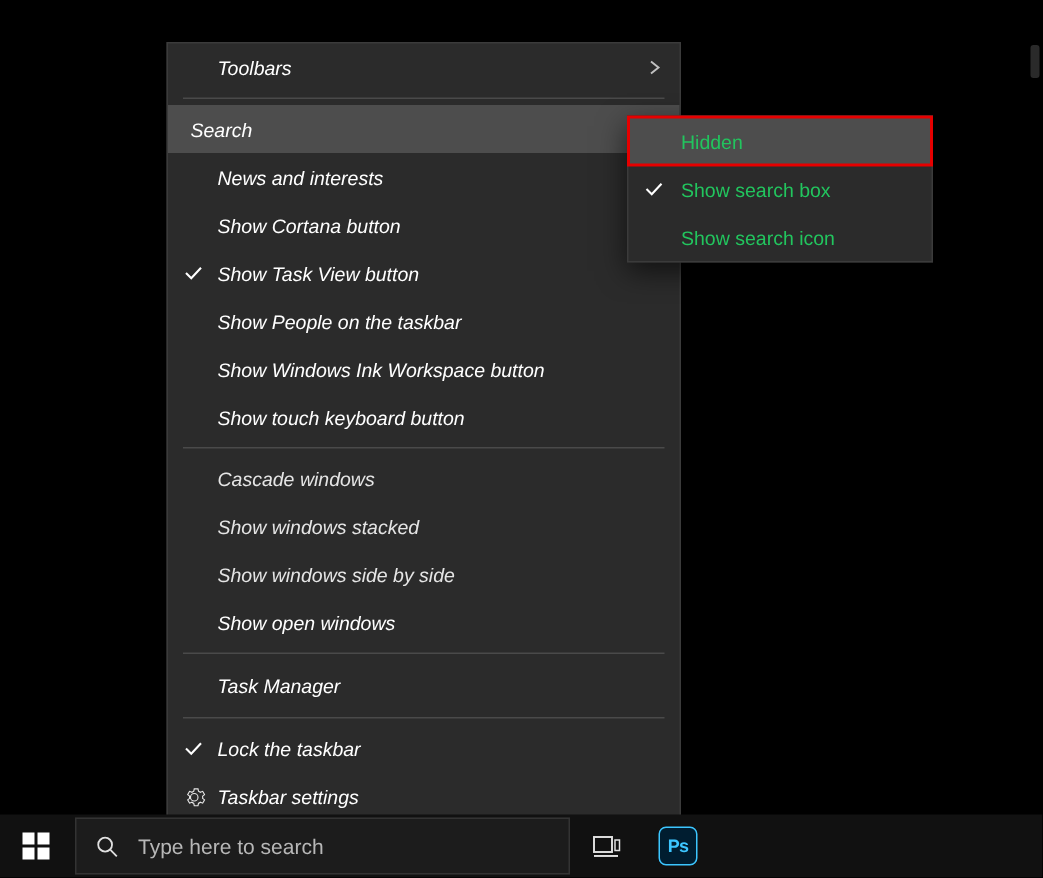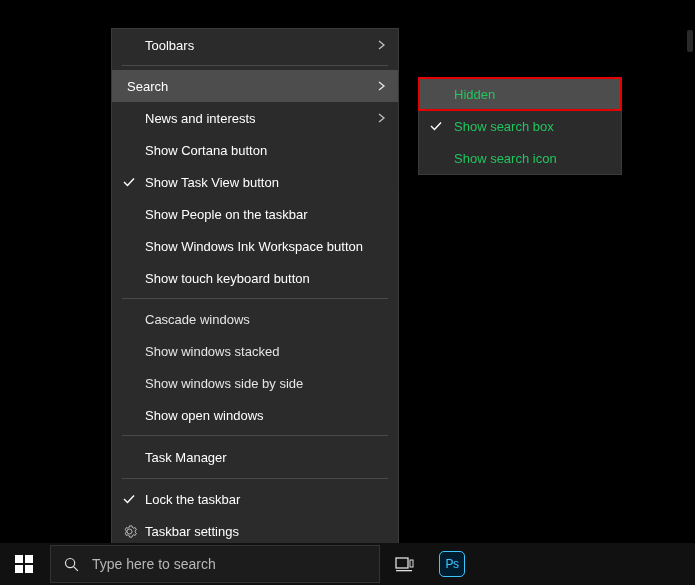--- a/index.html
+++ b/index.html
@@ -28,27 +28,28 @@
       height: 22px;
       background: #2a2a2a;
       border-radius: 2px;
     }
 
     
     .context-menu {
       position: absolute;
       left: 111px;
       top: 28px;
-      width: 288px;
+      width: 343px;
       background: #2b2b2b;
       border: 1px solid #3b3b3b;
       padding-bottom: 2px;
       box-shadow: 0 6px 18px rgba(0,0,0,0.6);
       font-size: 13px;
       color: #fff;
+      font-style: italic;
     }
     .menu-item {
       display: flex;
       align-items: center;
       height: 32px;
       padding-left: 33px;
       padding-right: 12px;
       position: relative;
       cursor: default;
     }
@@ -169,21 +170,21 @@
       justify-content: center;
       color: #e0e0e0;
     }
     .ps-icon {
       width: 26px;
       height: 26px;
       border: 1.5px solid #3cc6ff;
       border-radius: 5px;
       background: #001d30;
       color: #3cc6ff;
-      font-weight: 400;
+      font-weight: 700;
       font-size: 12px;
       display: flex;
       align-items: center;
       justify-content: center;
       letter-spacing: -0.5px;
     }
     svg { display:block; }
   </style>
 </head>
 <body>

